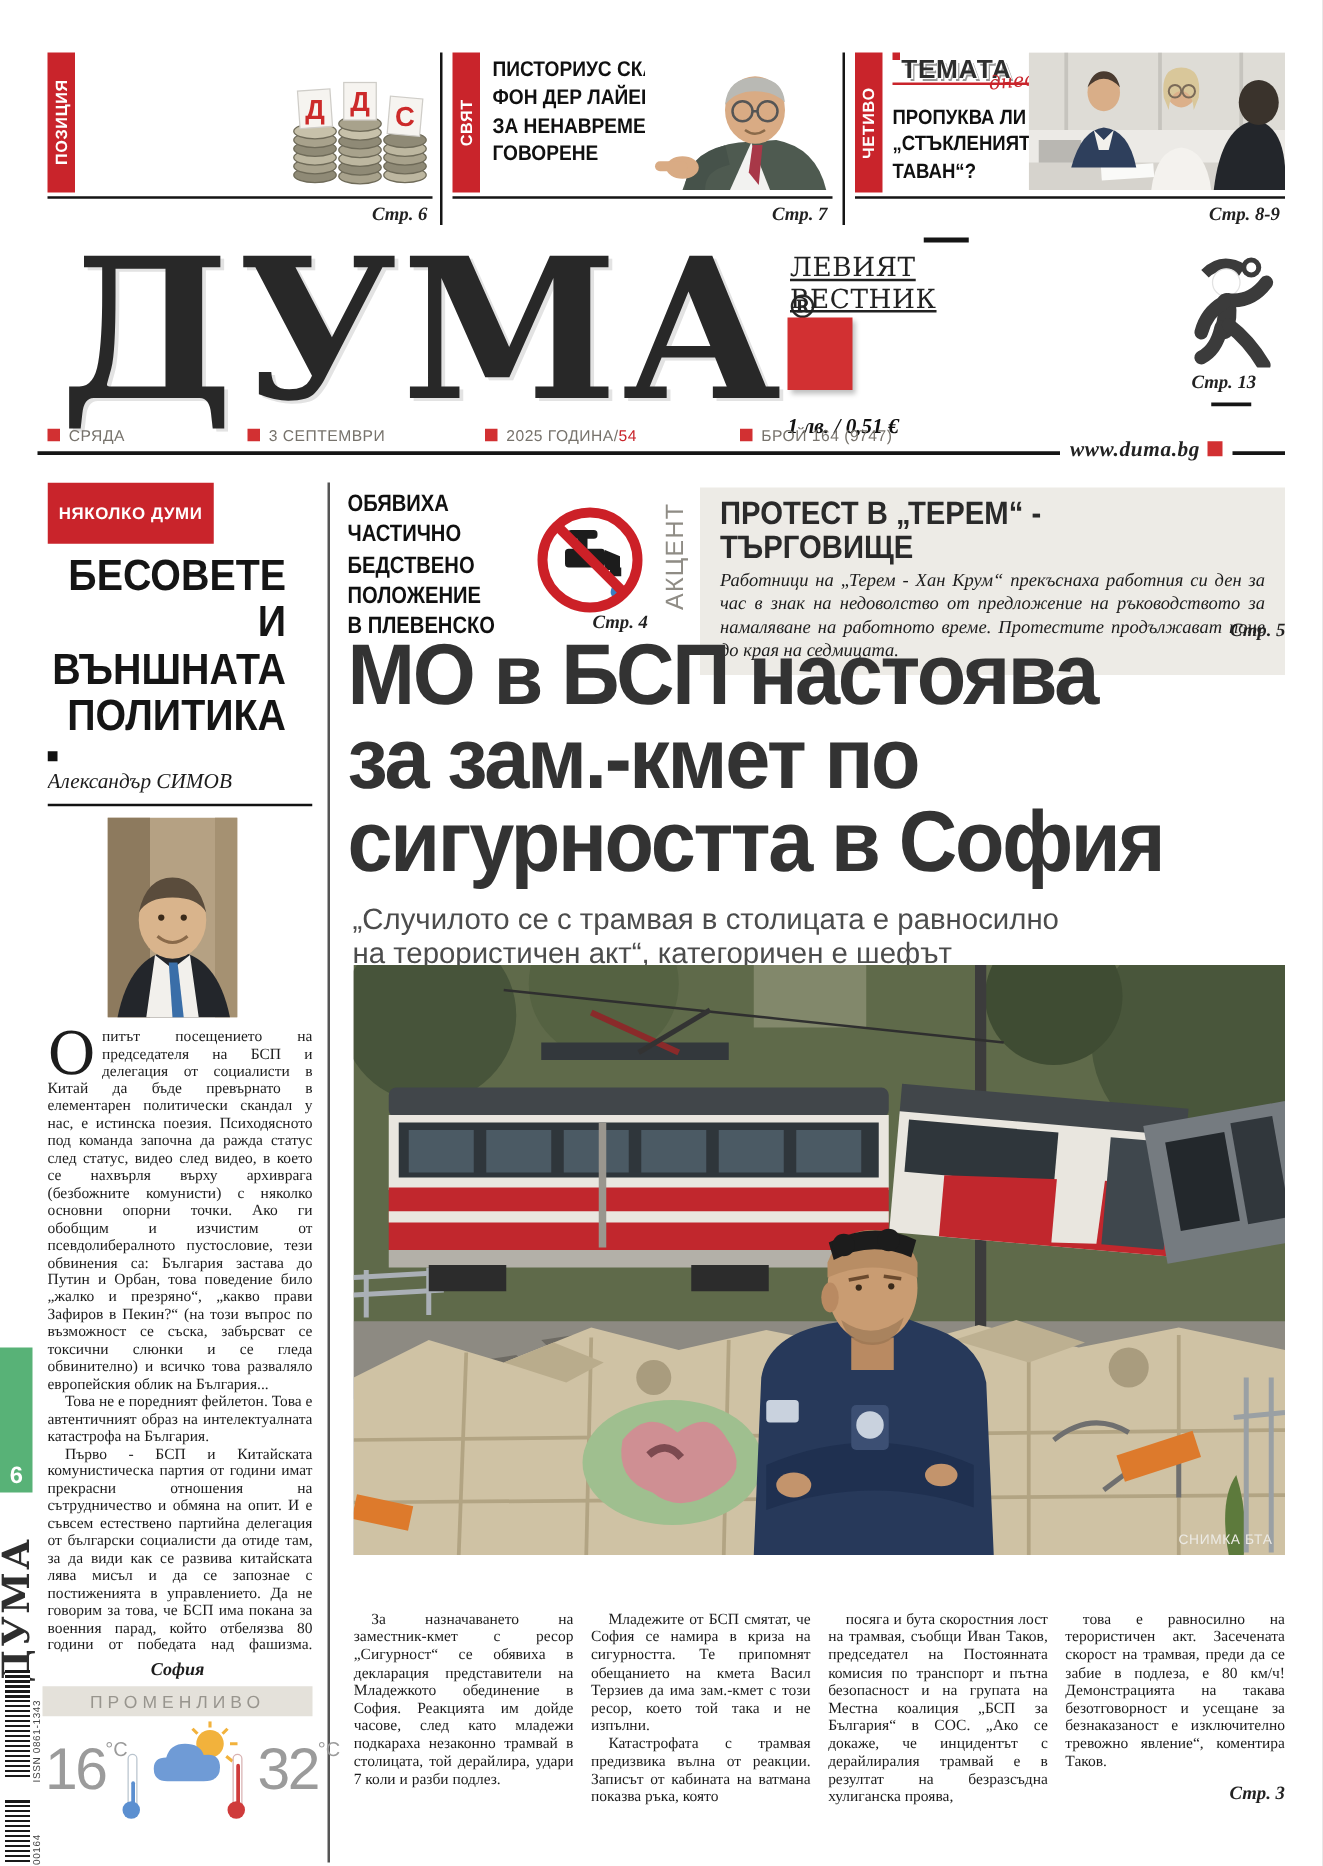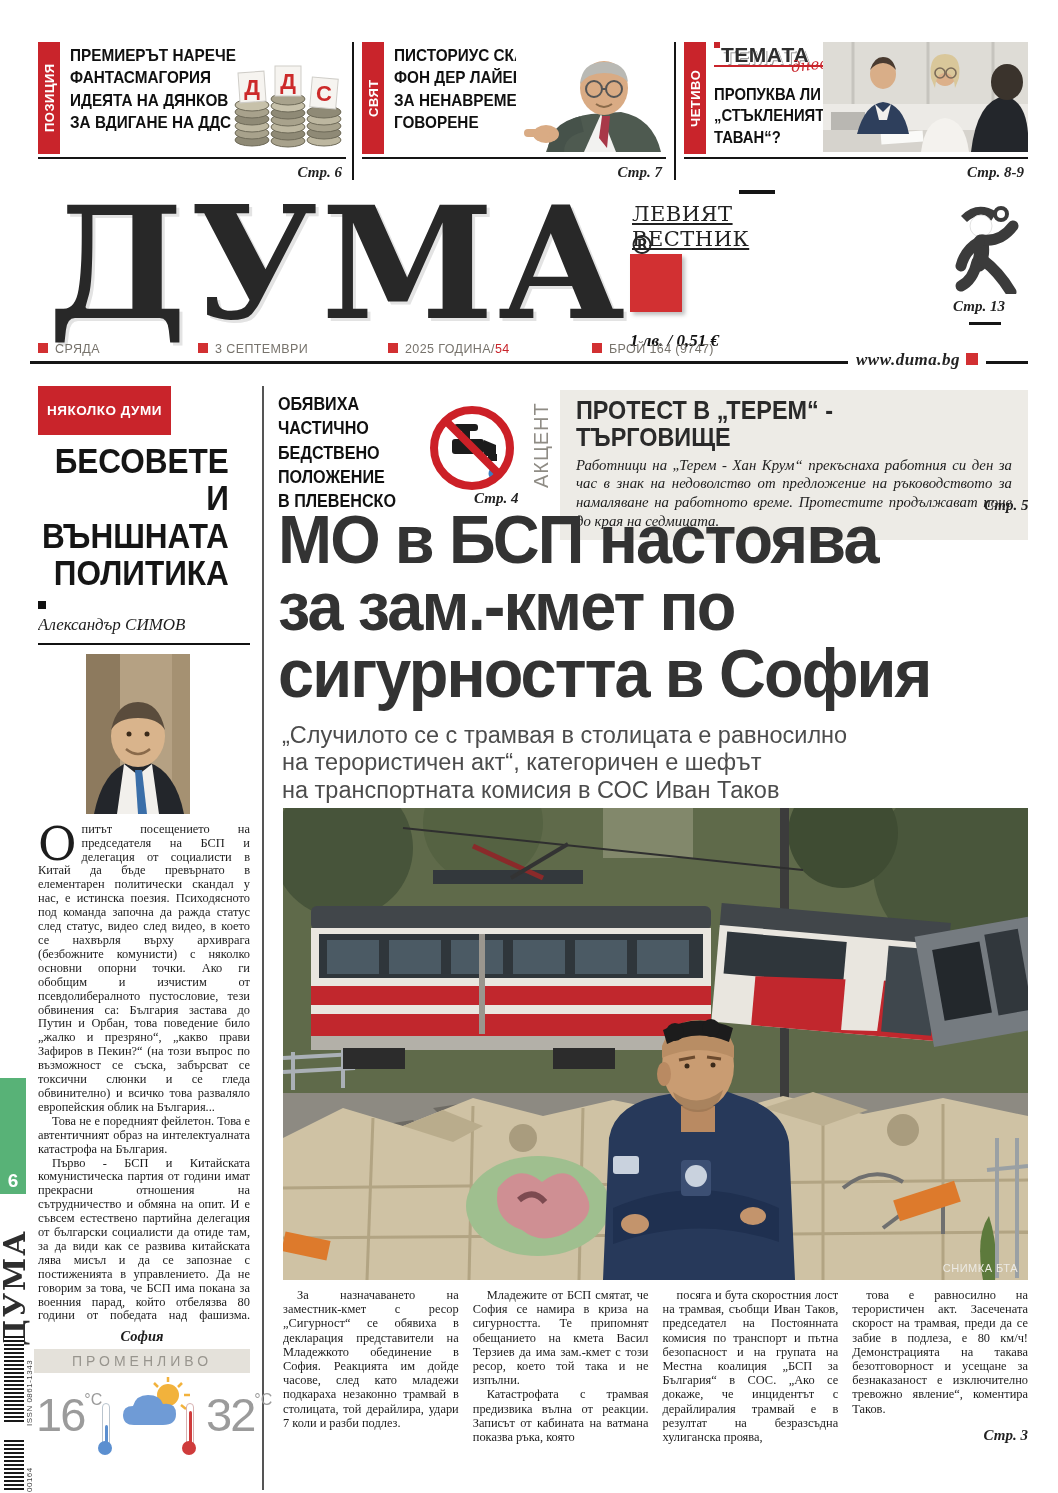--- a/index.html
+++ b/index.html
@@ -84,21 +84,21 @@
                 transform:rotate(180deg);display:flex;align-items:center;}
   #accent{left:560px;top:390px;width:468px;background:#edebe6;padding:7px 16px 9px;box-sizing:border-box;}
   #accent-head{font-size:26px;line-height:1.05;color:#2a2a2a;}
   #accent-text{font-style:italic;font-size:14.8px;line-height:1.27;margin-top:4px;text-align:justify;}
   #accent-pg{left:984px;top:497px;}
 
   
   #lead-h{left:278px;top:506px;width:760px;font-size:69px;line-height:67px;letter-spacing:-2px;color:#333;}
   #lead-s{left:282px;top:722px;font-family:"Liberation Sans",sans-serif;font-size:23.5px;
           line-height:1.17;color:#4c4c4c;}
-  #photo{left:283px;top:808px;width:745px;height:472px;background:#777;}
+  #photo{left:283px;top:772px;width:745px;height:472px;background:#777;}
   #photo svg{display:block;}
   #credit{position:absolute;right:10px;bottom:6px;font-family:"Liberation Sans",sans-serif;
           font-size:11px;color:#eceae4;letter-spacing:.5px;}
   #cols{left:283px;top:1288px;width:745px;display:flex;gap:14px;}
   .col{flex:1;font-size:12.4px;line-height:14.2px;text-align:justify;}
   .col p{margin:0;text-indent:14px;}
   #col4-pg{text-align:right;margin-top:12px;}
 
   
   #edgegreen{left:0;top:1078px;width:26px;height:116px;background:#58b277;}
@@ -132,24 +132,20 @@
               font-size:15px;color:#c9242b;transform:rotate(-6deg);}
   #t3-head{position:absolute;left:30px;top:42px;font-size:16.5px;line-height:1.3;color:#101010;}
 </style>
 </head>
 <body>
 
 <div id="page">
 
   <div class="teaser" id="t1">
     <div class="vlabel">ПОЗИЦИЯ</div>
-    <div class="t-head cond"><span class="sqz prelines">ПРЕМИЕРЪТ НАРЕЧЕ
-ФАНТАСМАГОРИЯ
-ИДЕЯТА НА ДЯНКОВ
-ЗА ВДИГАНЕ НА ДДС</span></div>
     <div class="t-img" style="right:2px;top:2px;">
       <svg width="112" height="106" viewBox="0 0 112 106">
         <g stroke="#6e6a58" stroke-width="1">
           <g>
               <ellipse cx="20" cy="96" rx="17" ry="6" fill="#8f8a76"></ellipse>
               <ellipse cx="20" cy="89" rx="17" ry="6" fill="#a8a28c"></ellipse>
               <ellipse cx="20" cy="82" rx="17" ry="6" fill="#bdb7a0"></ellipse>
               <ellipse cx="20" cy="75" rx="17" ry="6" fill="#8f8a76"></ellipse>
               <ellipse cx="20" cy="68" rx="17" ry="6" fill="#a8a28c"></ellipse>
               <ellipse cx="20" cy="61" rx="17" ry="6" fill="#c7c1aa"></ellipse>

